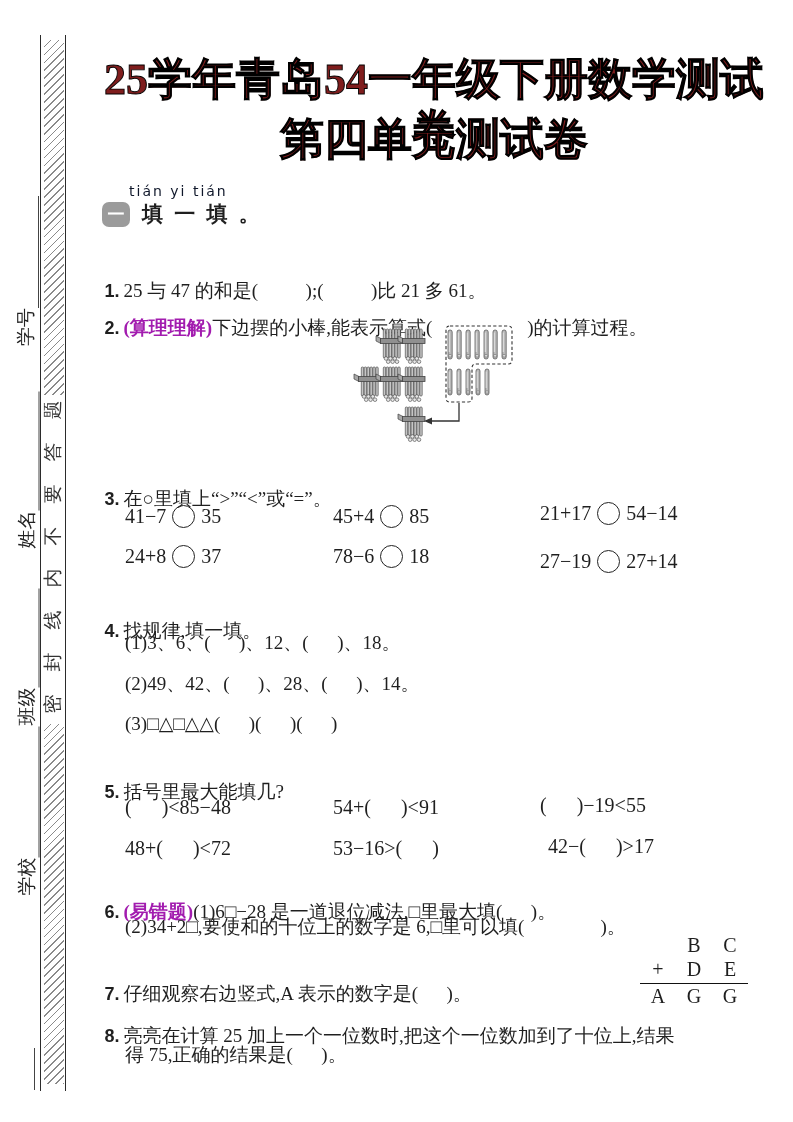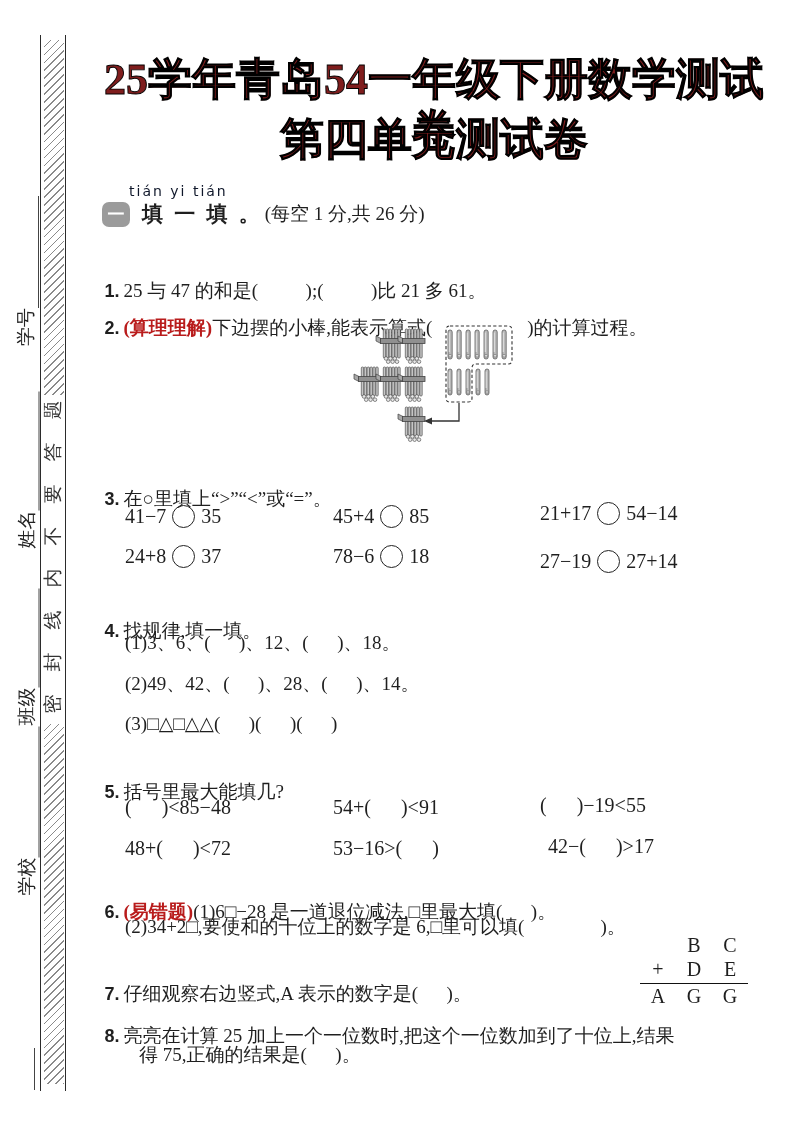--- a/index.html
+++ b/index.html
@@ -22,21 +22,21 @@
           font-family:"DejaVu Sans","Liberation Sans",sans-serif;letter-spacing:2px;}
   .sec{position:absolute;left:102px;top:200px;display:flex;align-items:center;}
   .badge{width:28px;height:25px;background:#9b9b9b;border-radius:7px;color:#fff;
          font-size:17px;font-weight:bold;display:flex;align-items:center;justify-content:center;margin-right:12px;}
   .sec-name{font-size:21px;font-weight:bold;letter-spacing:3px;}
   .sec-score{font-size:19px;margin-left:2px;}
   
   .line{position:absolute;white-space:pre;font-size:19px;line-height:26px;}
   .qnum{font-weight:bold;font-family:"Liberation Sans","DejaVu Sans",sans-serif;
         font-size:18px;margin-right:4px;}
-  .tag{color:#b91c1c;font-weight:bold;}
+  .tag{color:#a21caf;font-weight:bold;}
   .expr{position:absolute;white-space:pre;font-size:20px;line-height:26px;}
   .circle{display:inline-block;width:21px;height:21px;border:1.6px solid #222;
           border-radius:50%;vertical-align:-5px;margin:0 6px;}
   
   .vform{position:absolute;left:640px;top:933px;}
   .vrow{height:24px;line-height:24px;}
   .vc{display:inline-block;width:36px;text-align:center;font-size:20px;}
   .vsum{border-top:1.7px solid #111;margin-top:2px;}
   
   .fig{position:absolute;left:340px;top:320px;}
@@ -76,21 +76,20 @@
     <span class="blank" style="width:131px;"></span>
 </div>
 
 <div class="title" style="top:55px;">25学年青岛54一年级下册数学测试卷</div>
 <div class="title" style="top:115px;">第四单元测试卷</div>
 
 <div class="pinyin">tián yi tián</div>
 <div class="sec">
   <span class="badge">一</span>
   <span class="sec-name">填 一 填 。</span>
-  <span class="sec-score">(每空 1 分,共 26 分)</span>
 </div>
 
 <div class="line" style="left:95px;top:252px;">
   <span class="qnum">1.</span><span>25 与 47 的和是(          );(          )比 21 多 61。</span>
 </div>
 
 <div class="line" style="left:95px;top:289px;">
   <span class="qnum">2.</span><span class="tag">(算理理解)</span><span>下边摆的小棒,能表示算式(                    )的计算过程。</span>
 </div>
 
@@ -183,13 +182,13 @@
 </div>
 <div class="vform">
   <div class="vrow"><span class="vc"></span><span class="vc">B</span><span class="vc">C</span></div>
   <div class="vrow"><span class="vc">+</span><span class="vc">D</span><span class="vc">E</span></div>
   <div class="vrow vsum"><span class="vc">A</span><span class="vc">G</span><span class="vc">G</span></div>
 </div>
 
 <div class="line" style="left:95px;top:997px;">
   <span class="qnum">8.</span><span>亮亮在计算 25 加上一个一位数时,把这个一位数加到了十位上,结果</span>
 </div>
-<div class="line" style="left:139px;top:1042px;">得 75,正确的结果是(      )。</div>
+<div class="line" style="left:125px;top:1042px;">得 75,正确的结果是(      )。</div>
 
 </body></html>

